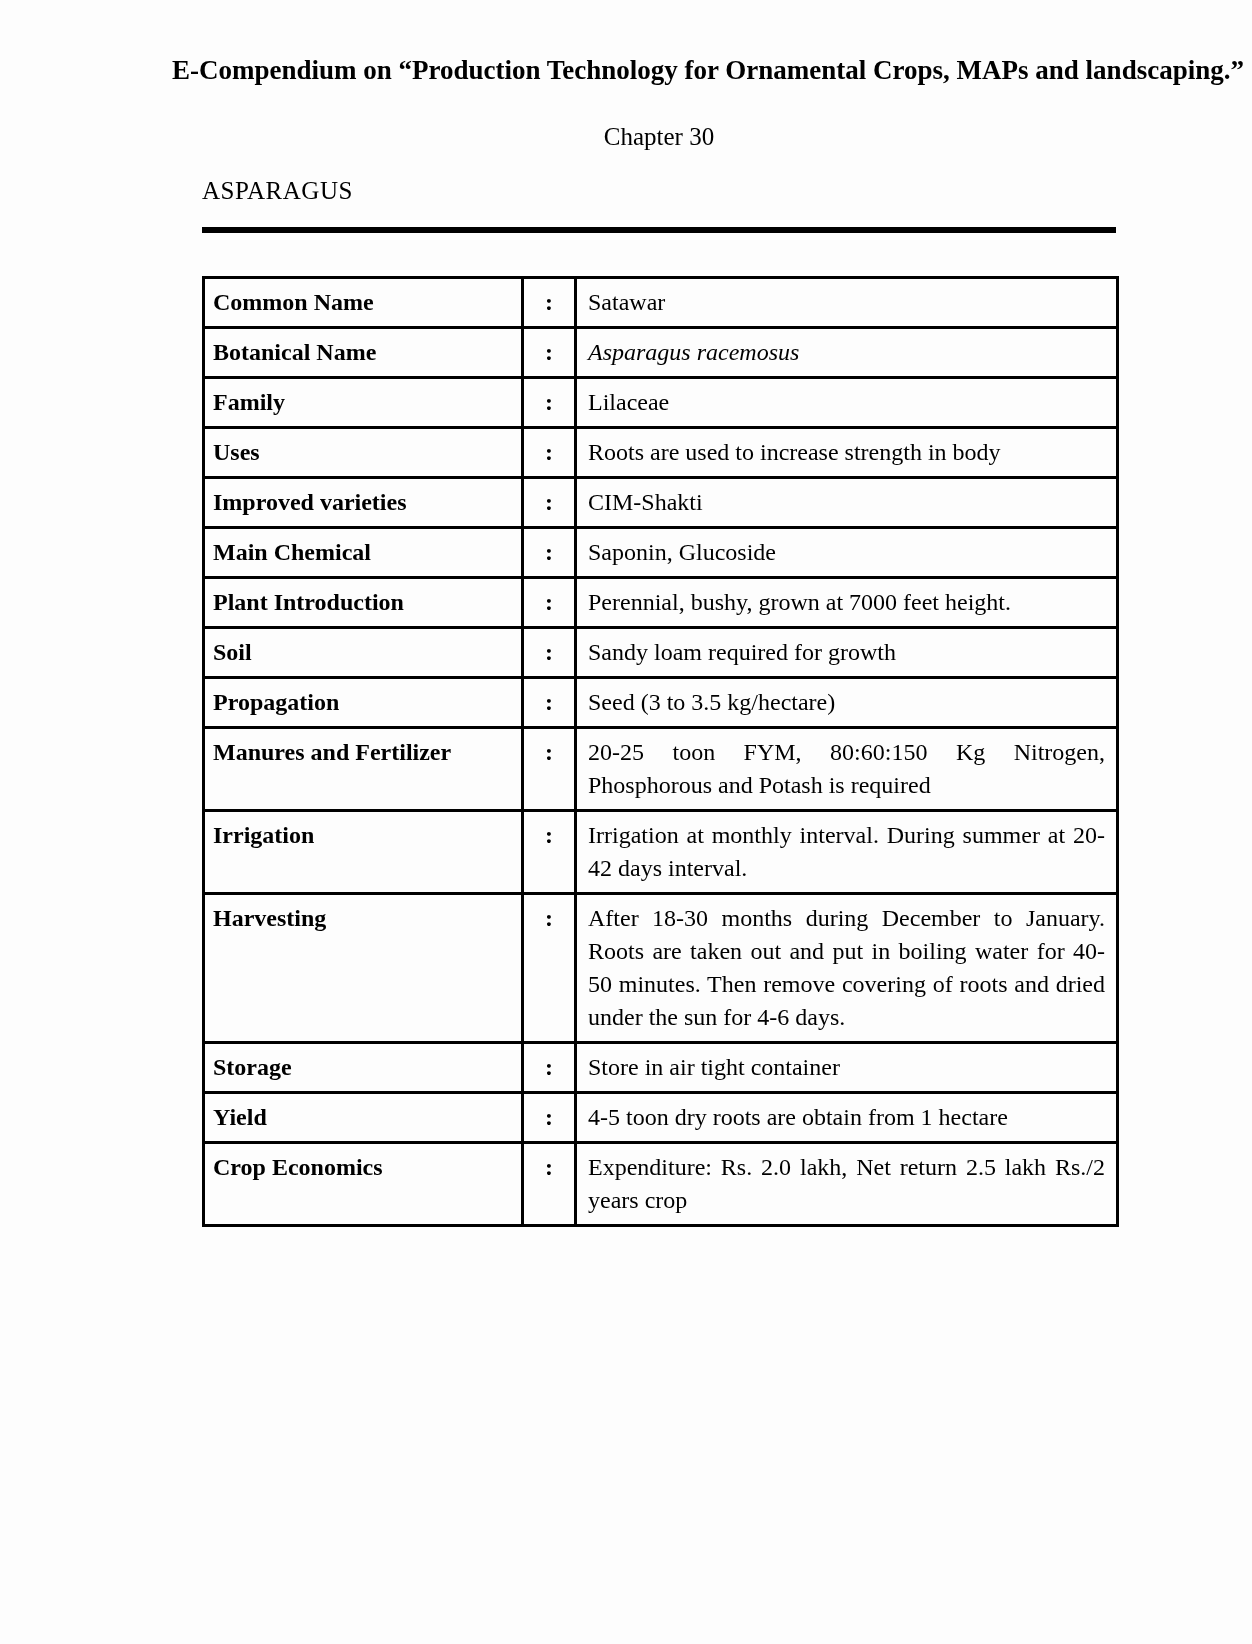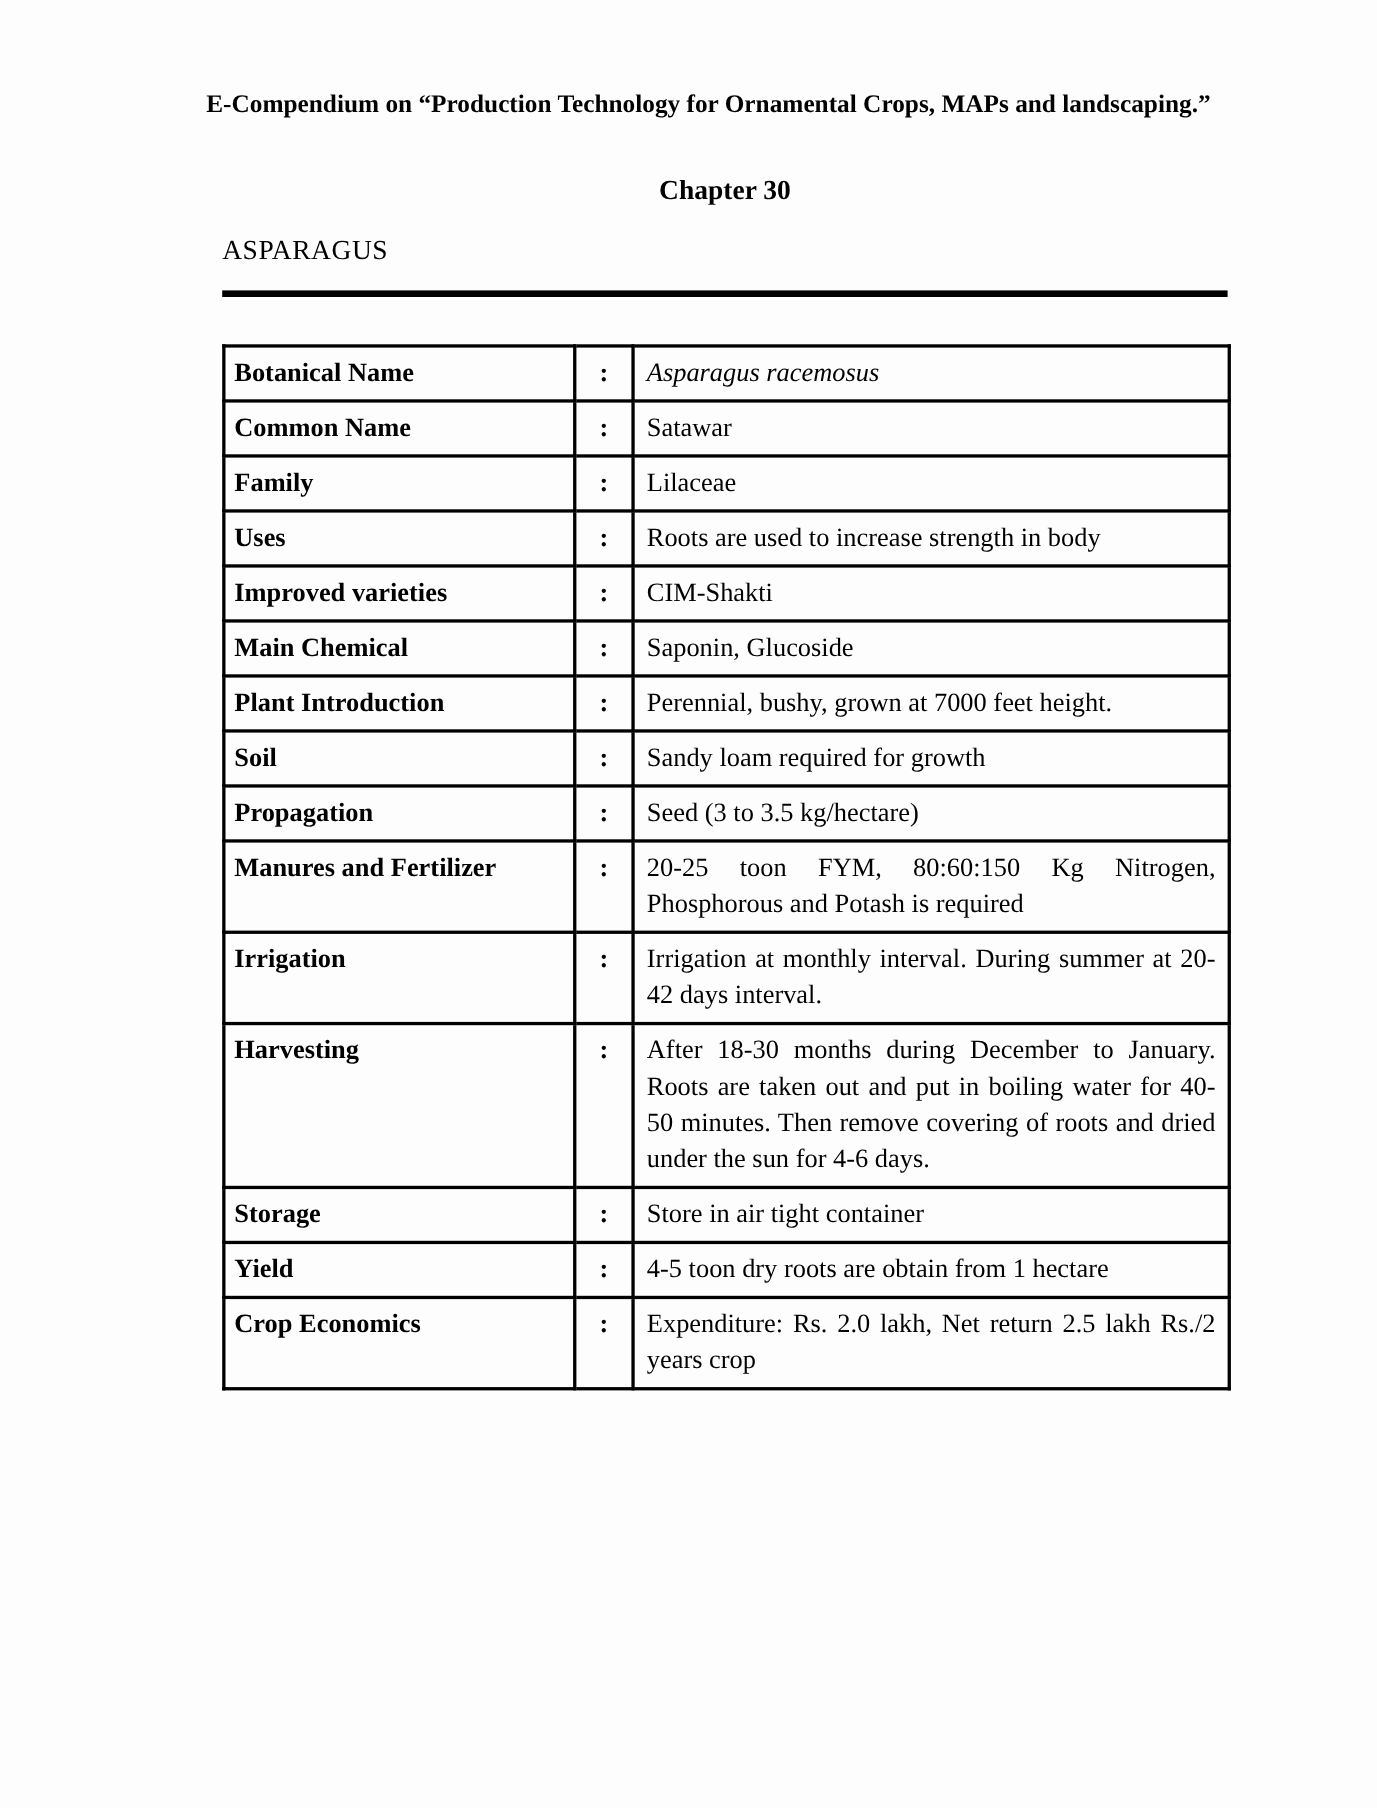--- a/index.html
+++ b/index.html
@@ -12,32 +12,32 @@
     background: #fdfdfd;
     overflow: hidden;
     font-family: "Liberation Serif", serif;
     color: #000;
   }
   .doc {
     width: 914px;
     margin-left: 202px;
   }
   .header {
-    padding-top: 80px;
-    text-align: center;
+    padding-top: 55px;
+    text-align: left;
     font-weight: bold;
-    font-size: 23px;
+    font-size: 27px;
     line-height: 30px;
     margin-left: -30px; 
     white-space: nowrap;
   }
   .chapter {
-    margin-top: 50px;
+    margin-top: 38px;
     text-align: center;
-    font-weight: bold;
+    font-weight: normal;
     font-size: 25px;
     line-height: 28px;
   }
   .crop-title {
     margin-top: 26px;
     text-align: left;
     font-weight: normal;
     font-size: 25px;
     line-height: 28px;
     letter-spacing: 0.5px;
@@ -89,28 +89,28 @@
   <div class="header">E-Compendium on “Production Technology for Ornamental Crops, MAPs and landscaping.”</div>
 
   <div class="chapter">Chapter 30</div>
 
   <div class="crop-title">ASPARAGUS</div>
 
   <div class="rule"></div>
 
   <div class="info-table" id="crop-table">
       <div class="tr">
+        <div class="td label">Common Name</div>
+        <div class="td colon">:</div>
+        <div class="td value">Satawar</div>
+      </div>
+      <div class="tr">
         <div class="td label">Botanical Name</div>
         <div class="td colon">:</div>
         <div class="td value italic">Asparagus racemosus</div>
-      </div>
-      <div class="tr">
-        <div class="td label">Common Name</div>
-        <div class="td colon">:</div>
-        <div class="td value">Satawar</div>
       </div>
       <div class="tr">
         <div class="td label">Family</div>
         <div class="td colon">:</div>
         <div class="td value">Lilaceae</div>
       </div>
       <div class="tr">
         <div class="td label">Uses</div>
         <div class="td colon">:</div>
         <div class="td value">Roots are used to increase strength in body</div>

